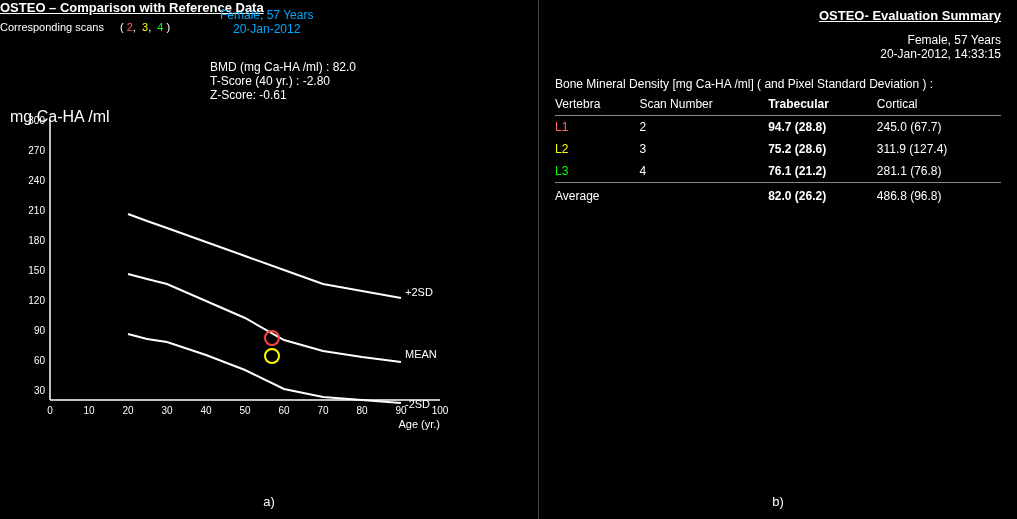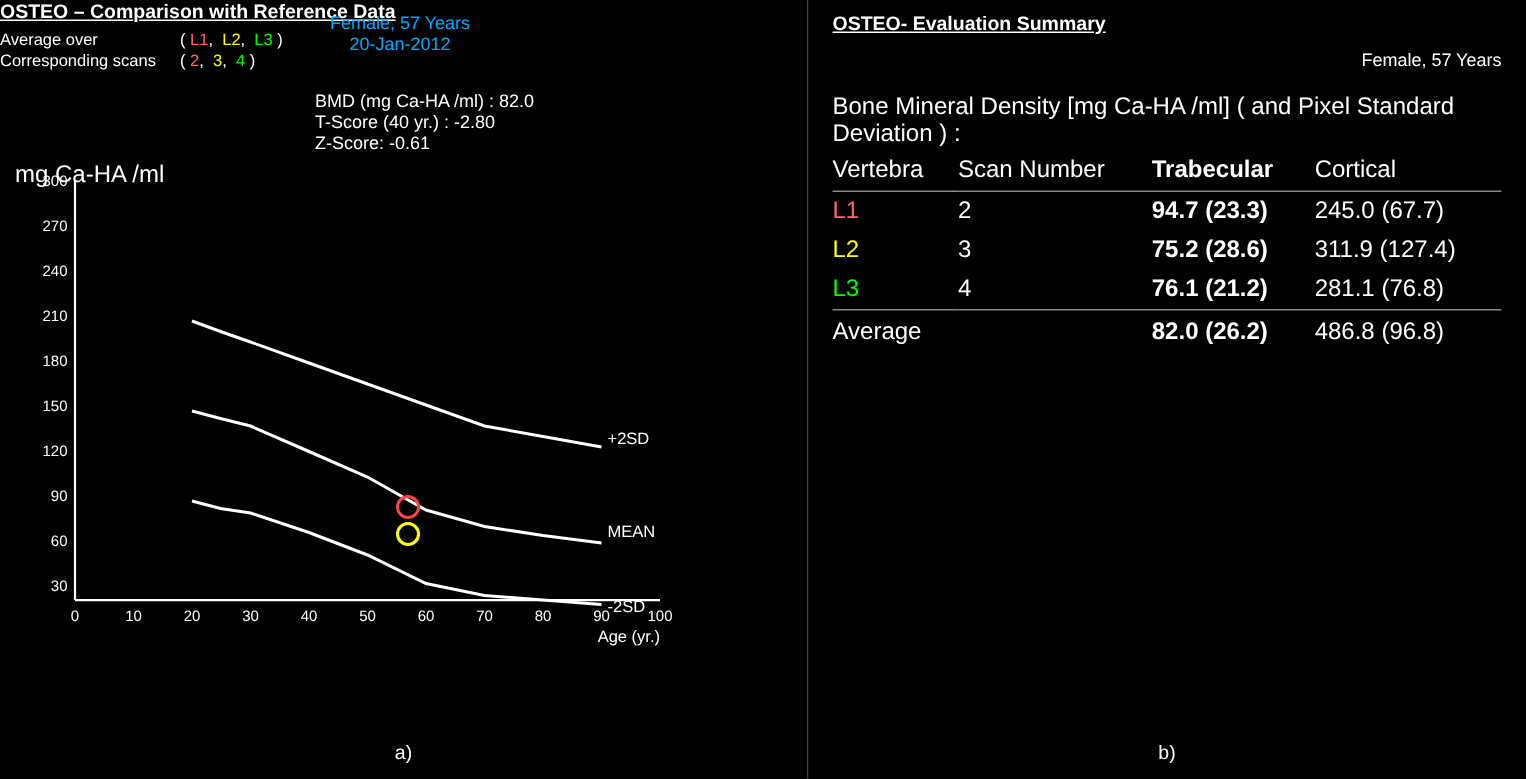--- a/index.html
+++ b/index.html
@@ -92,42 +92,42 @@
       position: absolute;
       bottom: 10px;
       left: 50%;
       transform: translateX(-50%);
       font-size: 13px;
       color: #fff;
     }
 
     
     .right-title {
-      text-align: left;
+      text-align: right;
       text-decoration: underline;
       font-weight: bold;
       font-size: 13px;
       margin-bottom: 10px;
       color: #fff;
     }
     .right-patient {
       text-align: right;
       font-size: 12px;
       color: #fff;
       margin-bottom: 16px;
     }
     .bmd-section-title {
-      font-size: 16px;
+      font-size: 12px;
       color: #fff;
       margin-bottom: 4px;
     }
     .bmd-table {
       width: 100%;
       border-collapse: collapse;
-      font-size: 16px;
+      font-size: 12px;
     }
     .bmd-table th {
       text-align: left;
       padding: 2px 8px 4px 0;
       font-weight: normal;
       color: #fff;
       border-bottom: 1px solid #888;
     }
     .bmd-table th.bold-col {
       font-weight: bold;
@@ -157,28 +157,20 @@
       color: #fff;
     }
   </style>
 </head>
 <body>
 
 <div class="left-panel">
 
   <div class="title-underline">OSTEO – Comparison with Reference Data</div>
 
-  <div class="legend-row" style="margin-top:4px;">
-    <span class="legend-label">Average over</span>
-    <span class="legend-values">
-      ( <span class="l1">L1</span>,&nbsp;
-        <span class="l2">L2</span>,&nbsp;
-        <span class="l3">L3</span> )
-    </span>
-  </div>
   <div class="legend-row">
     <span class="legend-label">Corresponding scans</span>
     <span class="legend-values">
       ( <span class="scan1">2</span>,&nbsp;
         <span class="scan2">3</span>,&nbsp;
         <span class="scan3">4</span> )
     </span>
   </div>
 
   <div class="patient-info">
@@ -240,38 +232,39 @@
 
 
   <div class="panel-label">a)</div>
 </div>
 
 <div class="right-panel">
   <div class="right-title">OSTEO- Evaluation Summary</div>
 
   <div class="right-patient">
     <div>Female, 57 Years</div>
+    <div>20-Jan-2012,  14:33:15</div>
   </div>
 
   <div class="bmd-section-title">Bone Mineral Density [mg Ca-HA /ml] ( and Pixel Standard Deviation ) :</div>
 
   <table class="bmd-table">
     <thead>
       <tr>
         <th>Vertebra</th>
         <th>Scan Number</th>
         <th class="bold-col">Trabecular</th>
         <th>Cortical</th>
       </tr>
     </thead>
     <tbody>
       <tr class="l1-row">
         <td>L1</td>
         <td>2</td>
-        <td class="bold-val">94.7 (23.3)</td>
+        <td class="bold-val">94.7 (28.8)</td>
         <td>245.0 (67.7)</td>
       </tr>
       <tr class="l2-row">
         <td>L2</td>
         <td>3</td>
         <td class="bold-val">75.2 (28.6)</td>
         <td>311.9 (127.4)</td>
       </tr>
       <tr class="l3-row">
         <td>L3</td>

